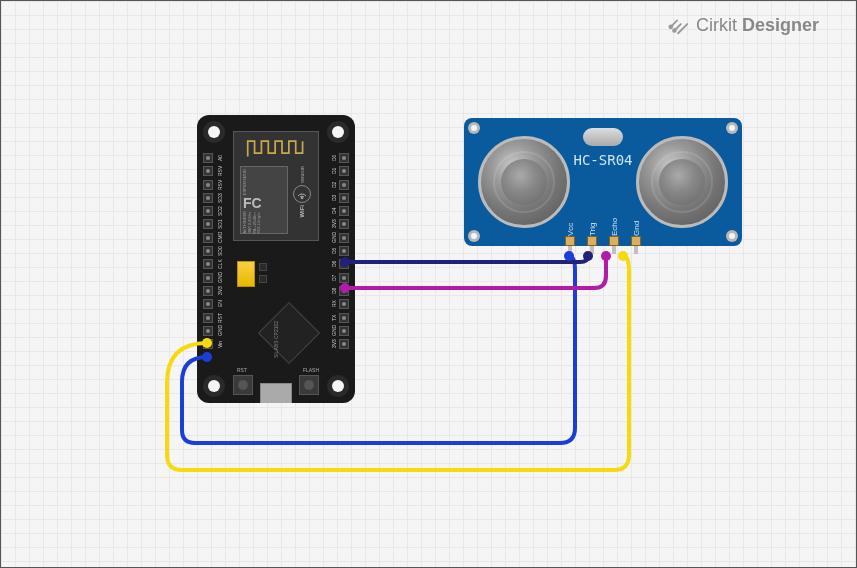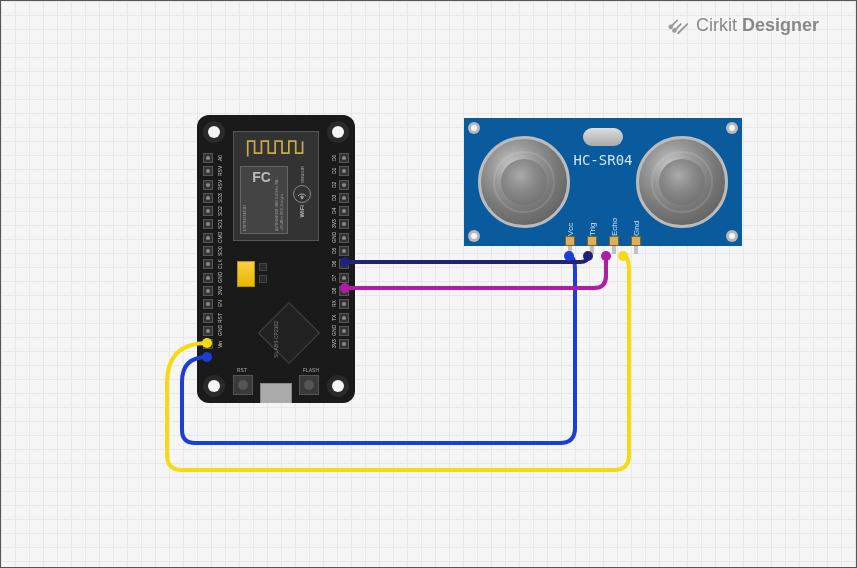--- a/index.html
+++ b/index.html
@@ -123,20 +123,21 @@
     top: 34px;
     left: 6px;
     width: 48px;
     height: 68px;
     background: #444;
     border: 1px solid #666;
     color: #999;
     font-size: 5px;
     padding: 2px;
     display: flex;
+    flex-direction: column;
     justify-content: space-between;
   }
   .shield .fcc { font-size: 14px; font-weight: bold; color: #bbb; }
   .shield-text { writing-mode: vertical-rl; transform: rotate(180deg); font-size: 4px; line-height: 1.2; }
   .esp-logo-area {
     position: absolute;
     top: 34px;
     right: 4px;
     width: 24px;
     height: 68px;
@@ -234,21 +235,21 @@
   .tbl-right { right: 36px; }
 
   
   .sensor {
     position: absolute;
     left: 464px;
     top: 118px;
     width: 278px;
     height: 128px;
     background: #0a5a9e;
-    border-radius: 0;
+    border-radius: 8px;
   }
   .sensor .hole {
     position: absolute;
     width: 12px; height: 12px;
     background: #b8b8b8;
     border-radius: 50%;
   }
   .sensor .hole::after {
     content: "";
     position: absolute;

